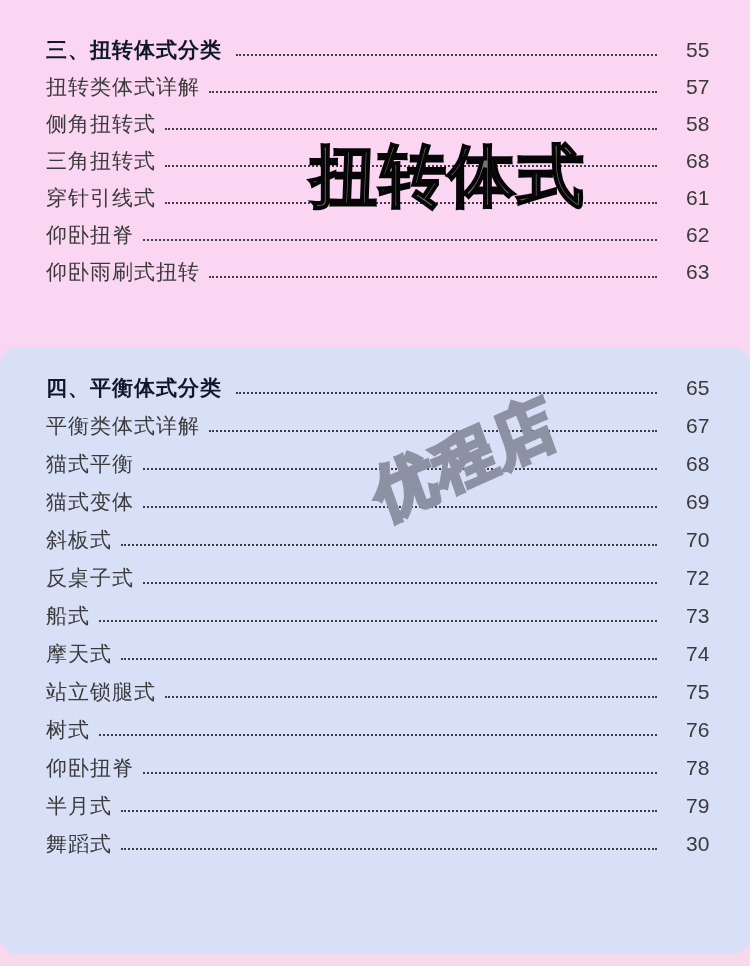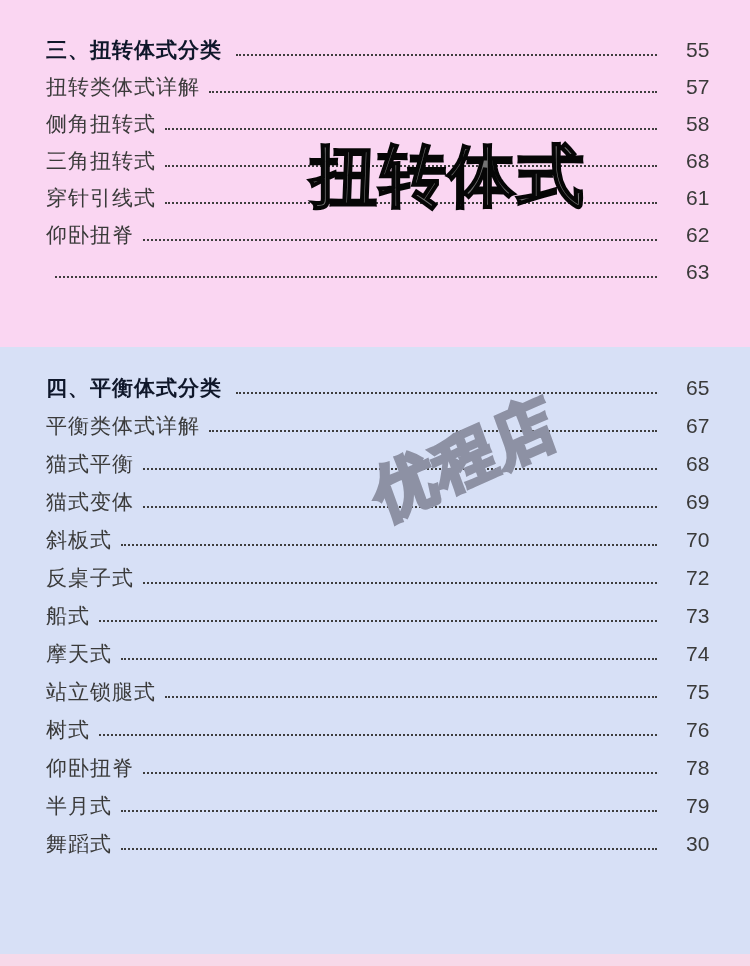--- a/index.html
+++ b/index.html
@@ -7,21 +7,21 @@
     position: relative;
     width: 750px;
     height: 966px;
     overflow: hidden;
     font-family: "Liberation Sans", sans-serif;
     color: #3a3a3a;
     background: #fad6f2;
   }
   .sec { position: relative; box-sizing: border-box; }
   .sec-pink { height: 347px; background: #fad6f2; padding-top: 30px; }
-  .sec-blue { height: 607px; background: #d7e0f6; padding-top: 20px; }
+  .sec-blue { height: 607px; background: #d7e0f6; padding-top: 20px; border-radius: 18px; }
   .footer-strip { height: 12px; background: #f7d9e9; }
 
   .toc-row {
     display: flex;
     align-items: flex-end;
     box-sizing: border-box;
     padding: 0 38px 7px 46px;
   }
   .sec-pink .toc-row { height: 37px; }
   .sec-blue .toc-row { height: 38px; }
@@ -112,20 +112,21 @@
       <span class="toc-label">穿针引线式</span>
       <span class="leader"></span>
       <span class="toc-page-num">61</span>
     </div>
     <div class="toc-row">
       <span class="toc-label">仰卧扭脊</span>
       <span class="leader"></span>
       <span class="toc-page-num">62</span>
     </div>
     <div class="toc-row">
+      <span class="toc-label">仰卧雨刷式扭转</span>
       <span class="leader"></span>
       <span class="toc-page-num">63</span>
     </div>
   </section>
 
   <section class="sec sec-blue">
     <div class="toc-row header-row">
       <span class="toc-label">四、平衡体式分类</span>
       <span class="leader"></span>
       <span class="toc-page-num">65</span>

